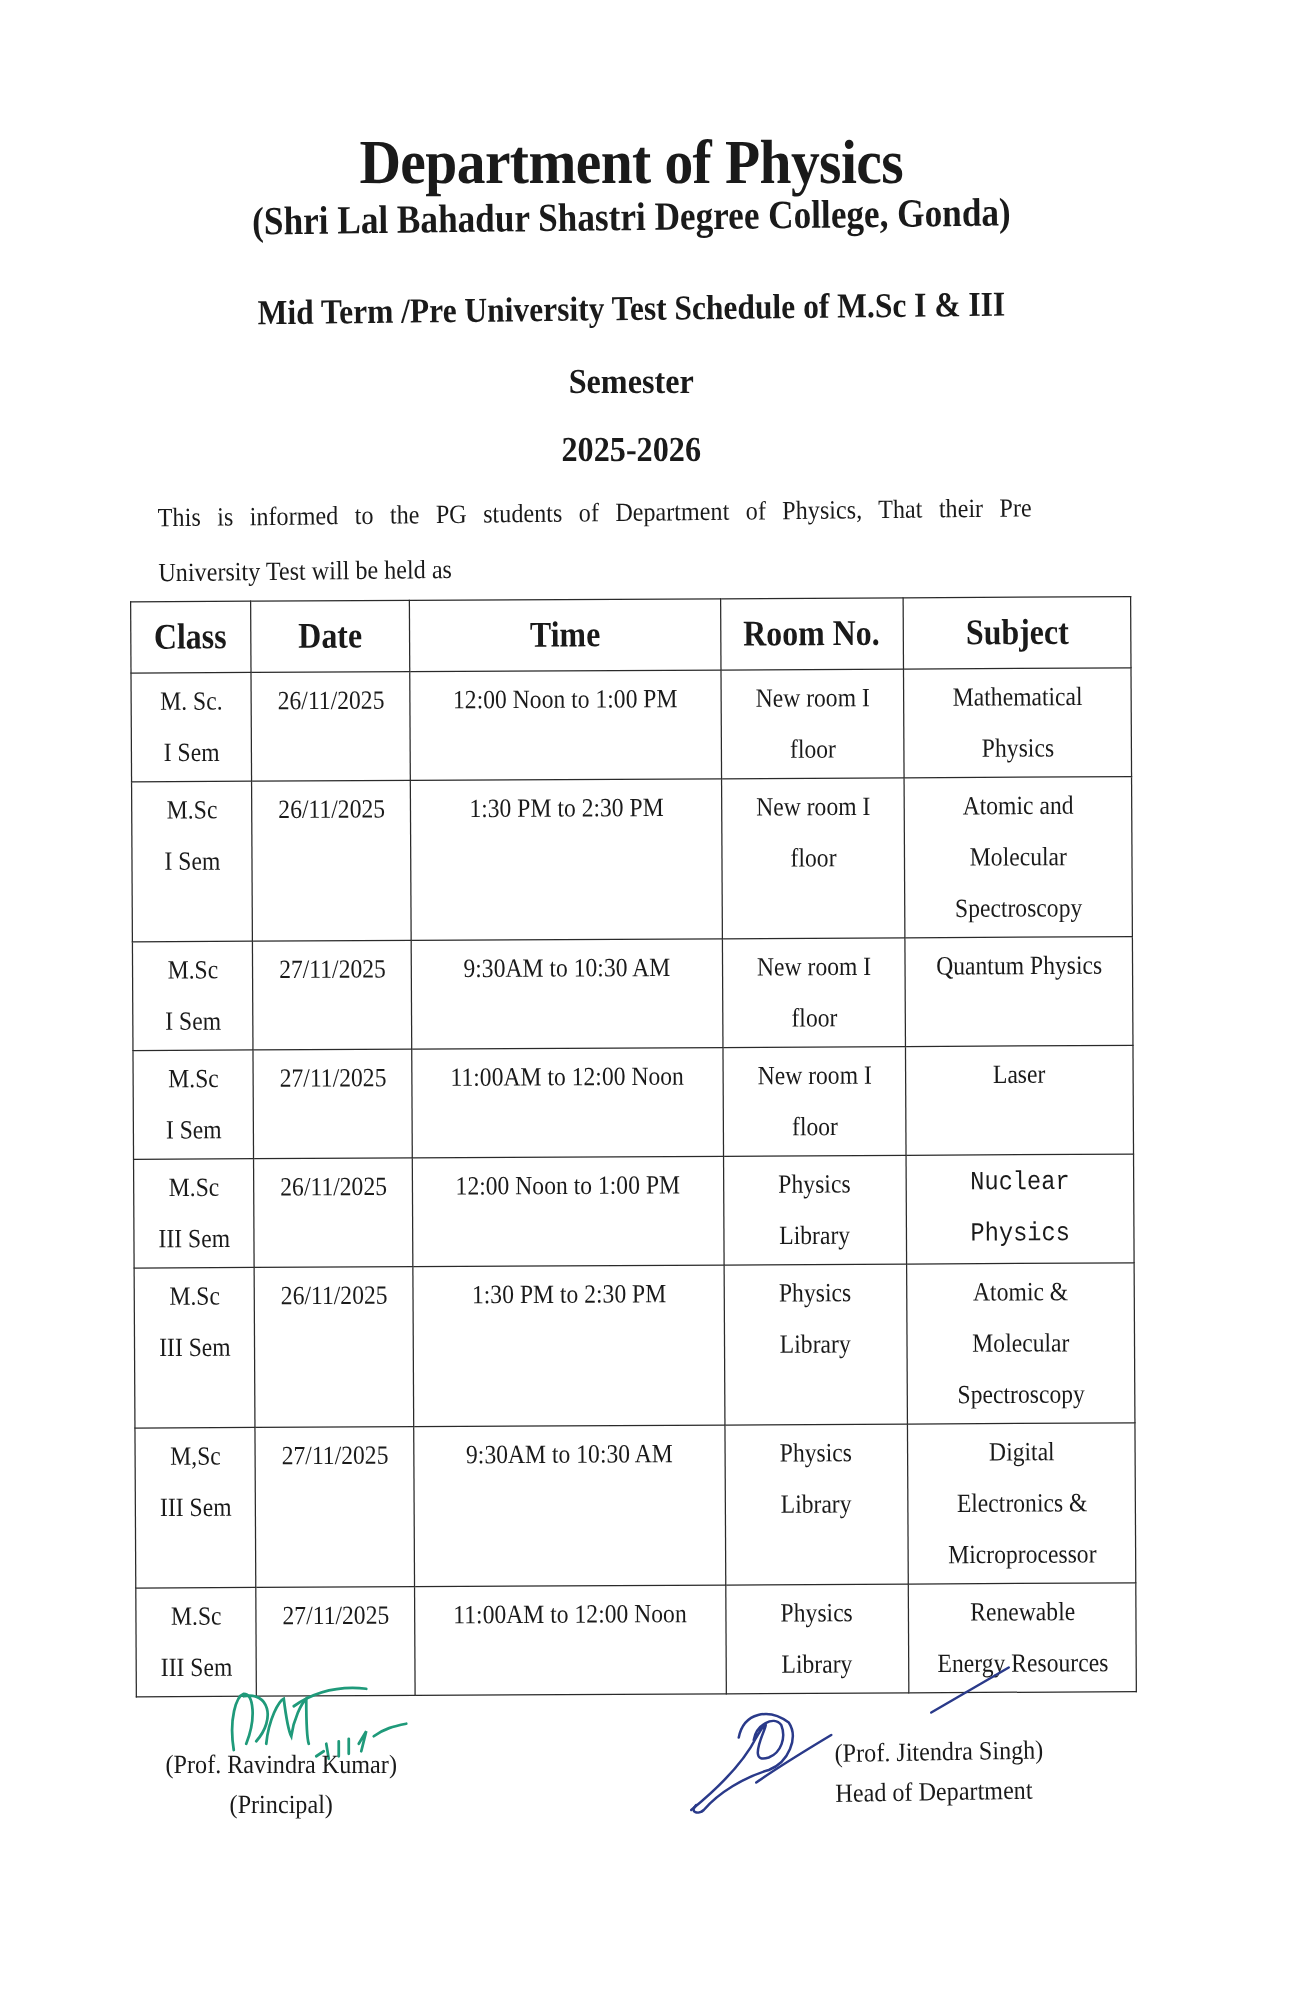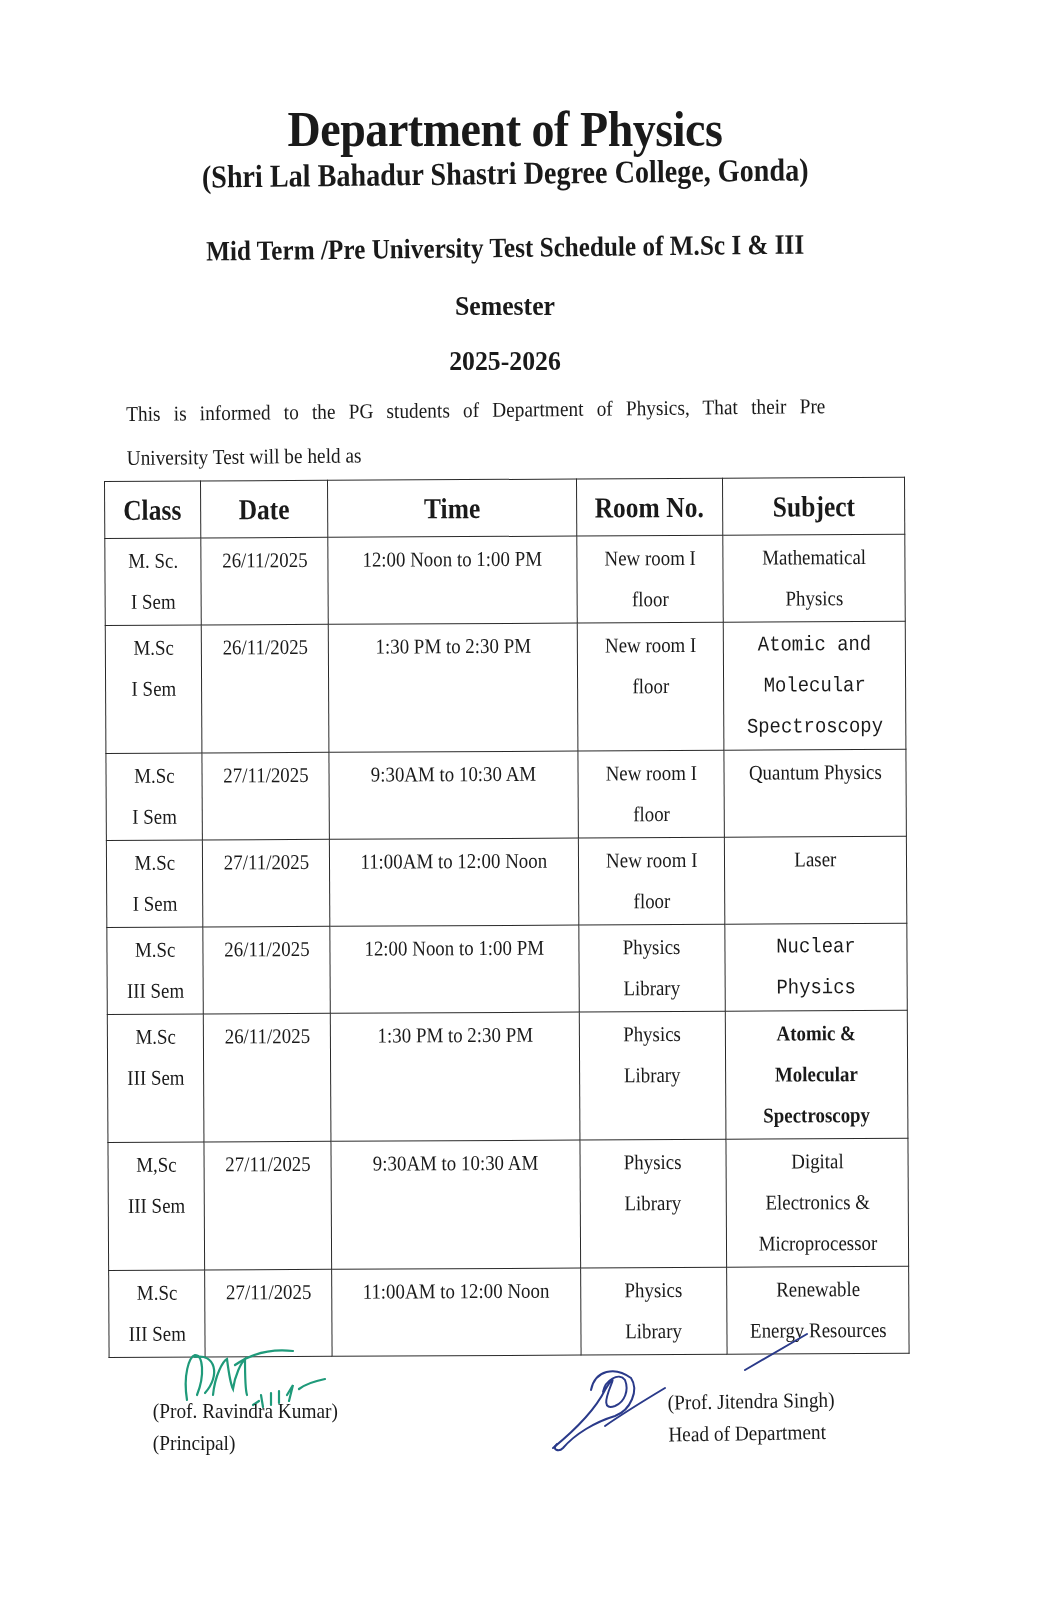--- a/index.html
+++ b/index.html
@@ -48,21 +48,21 @@
       font-size: 21px; line-height: 41px; padding-top: 2px; padding-bottom: 2px;
     }
     table.schedule td .cell { display: inline-block; transform: scaleX(0.9); }
     table.schedule td .line { display: block; }
     col.c-class { width: 96px; }
     col.c-date { width: 127px; }
     col.c-time { width: 249px; }
     col.c-room { width: 146px; }
     col.c-subj { width: 182px; }
     .sig-left {
-      position: absolute; left: 144px; top: 1395px; width: 220px; 
+      position: absolute; left: 115px; top: 1395px; width: 220px; text-align: center;
       font-size: 21px; line-height: 32px;
     }
     .sig-left span, .sig-right span { display: block; transform: scaleX(0.92); }
     .sig-right {
       position: absolute; left: 660px; top: 1385px; width: 200px;
       font-size: 21px; line-height: 32px; transform: rotate(-1deg);
     }
     .signature { position: absolute; }
     .sig-mark-left { left: 175px; top: 1345px; width: 180px; height: 80px; }
     .sig-mark-right { left: 545px; top: 1330px; width: 280px; height: 125px; }
@@ -105,21 +105,21 @@
           <td style="height: 82px;"><span class="cell"><span class="line">26/11/2025</span></span></td>
           <td style="height: 82px;"><span class="cell"><span class="line">12:00 Noon to 1:00 PM</span></span></td>
           <td style="height: 82px;"><span class="cell"><span class="line">New room I</span><span class="line">floor</span></span></td>
           <td style="height: 82px;"><span class="cell"><span class="line">Mathematical</span><span class="line">Physics</span></span></td>
         </tr>
         <tr>
           <td style="height: 123px;"><span class="cell"><span class="line">M.Sc</span><span class="line">I Sem</span></span></td>
           <td style="height: 123px;"><span class="cell"><span class="line">26/11/2025</span></span></td>
           <td style="height: 123px;"><span class="cell"><span class="line">1:30 PM to 2:30 PM</span></span></td>
           <td style="height: 123px;"><span class="cell"><span class="line">New room I</span><span class="line">floor</span></span></td>
-          <td style="height: 123px; font-family: Liberation Mono, monospace;"><span class="cell"><span class="line">Atomic and</span><span class="line">Molecular</span><span class="line">Spectroscopy</span></span></td>
+          <td style="height: 123px;"><span class="cell"><span class="line">Atomic and</span><span class="line">Molecular</span><span class="line">Spectroscopy</span></span></td>
         </tr>
         <tr>
           <td style="height: 82px;"><span class="cell"><span class="line">M.Sc</span><span class="line">I Sem</span></span></td>
           <td style="height: 82px;"><span class="cell"><span class="line">27/11/2025</span></span></td>
           <td style="height: 82px;"><span class="cell"><span class="line">9:30AM to 10:30 AM</span></span></td>
           <td style="height: 82px;"><span class="cell"><span class="line">New room I</span><span class="line">floor</span></span></td>
           <td style="height: 82px;"><span class="cell"><span class="line">Quantum Physics</span></span></td>
         </tr>
         <tr>
           <td style="height: 82px;"><span class="cell"><span class="line">M.Sc</span><span class="line">I Sem</span></span></td>
@@ -133,21 +133,21 @@
           <td style="height: 82px;"><span class="cell"><span class="line">26/11/2025</span></span></td>
           <td style="height: 82px;"><span class="cell"><span class="line">12:00 Noon to 1:00 PM</span></span></td>
           <td style="height: 82px;"><span class="cell"><span class="line">Physics</span><span class="line">Library</span></span></td>
           <td style="height: 82px; font-family: Liberation Mono, monospace;"><span class="cell"><span class="line">Nuclear Physics</span></span></td>
         </tr>
         <tr>
           <td style="height: 123px;"><span class="cell"><span class="line">M.Sc</span><span class="line">III Sem</span></span></td>
           <td style="height: 123px;"><span class="cell"><span class="line">26/11/2025</span></span></td>
           <td style="height: 123px;"><span class="cell"><span class="line">1:30 PM to 2:30 PM</span></span></td>
           <td style="height: 123px;"><span class="cell"><span class="line">Physics</span><span class="line">Library</span></span></td>
-          <td style="height: 123px; font-weight: bold;"><span class="cell"><span class="line">Atomic &amp;</span><span class="line">Molecular</span><span class="line">Spectroscopy</span></span></td>
+          <td style="height: 123px;"><span class="cell"><span class="line">Atomic &amp;</span><span class="line">Molecular</span><span class="line">Spectroscopy</span></span></td>
         </tr>
         <tr>
           <td style="height: 123px;"><span class="cell"><span class="line">M,Sc</span><span class="line">III Sem</span></span></td>
           <td style="height: 123px;"><span class="cell"><span class="line">27/11/2025</span></span></td>
           <td style="height: 123px;"><span class="cell"><span class="line">9:30AM to 10:30 AM</span></span></td>
           <td style="height: 123px;"><span class="cell"><span class="line">Physics</span><span class="line">Library</span></span></td>
           <td style="height: 123px; text-decoration: underline;"><span class="cell"><span class="line">Digital</span><span class="line">Electronics &amp;</span><span class="line">Microprocessor</span></span></td>
         </tr>
         <tr>
           <td style="height: 82px;"><span class="cell"><span class="line">M.Sc</span><span class="line">III Sem</span></span></td>

